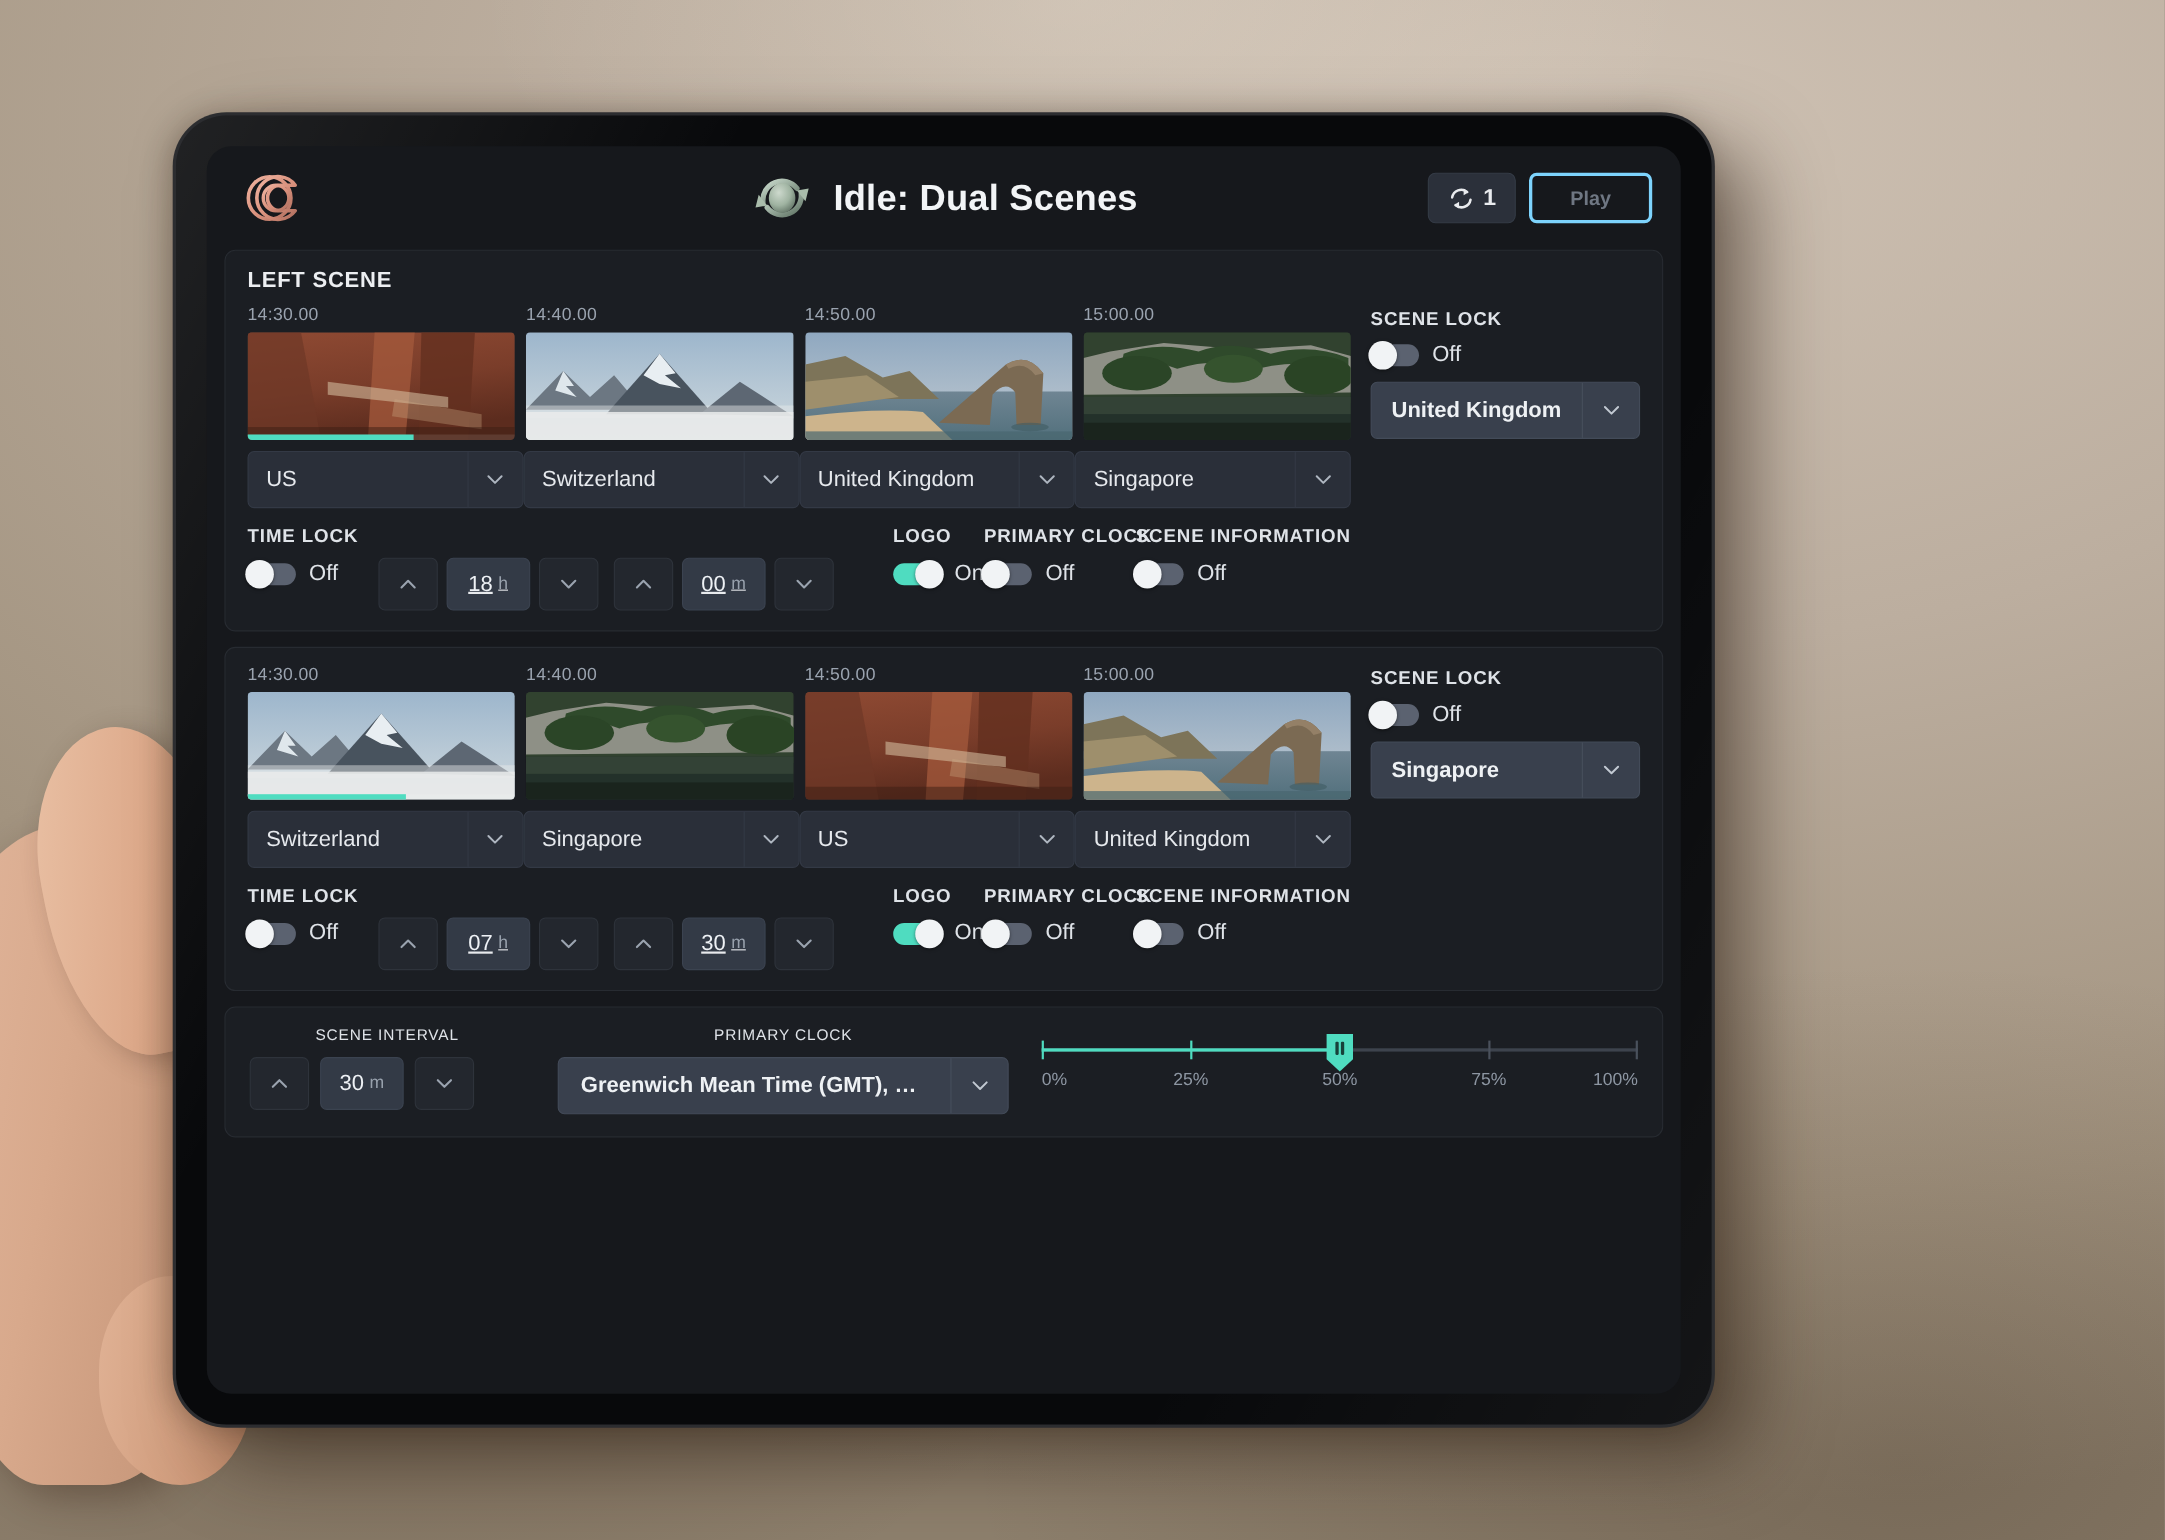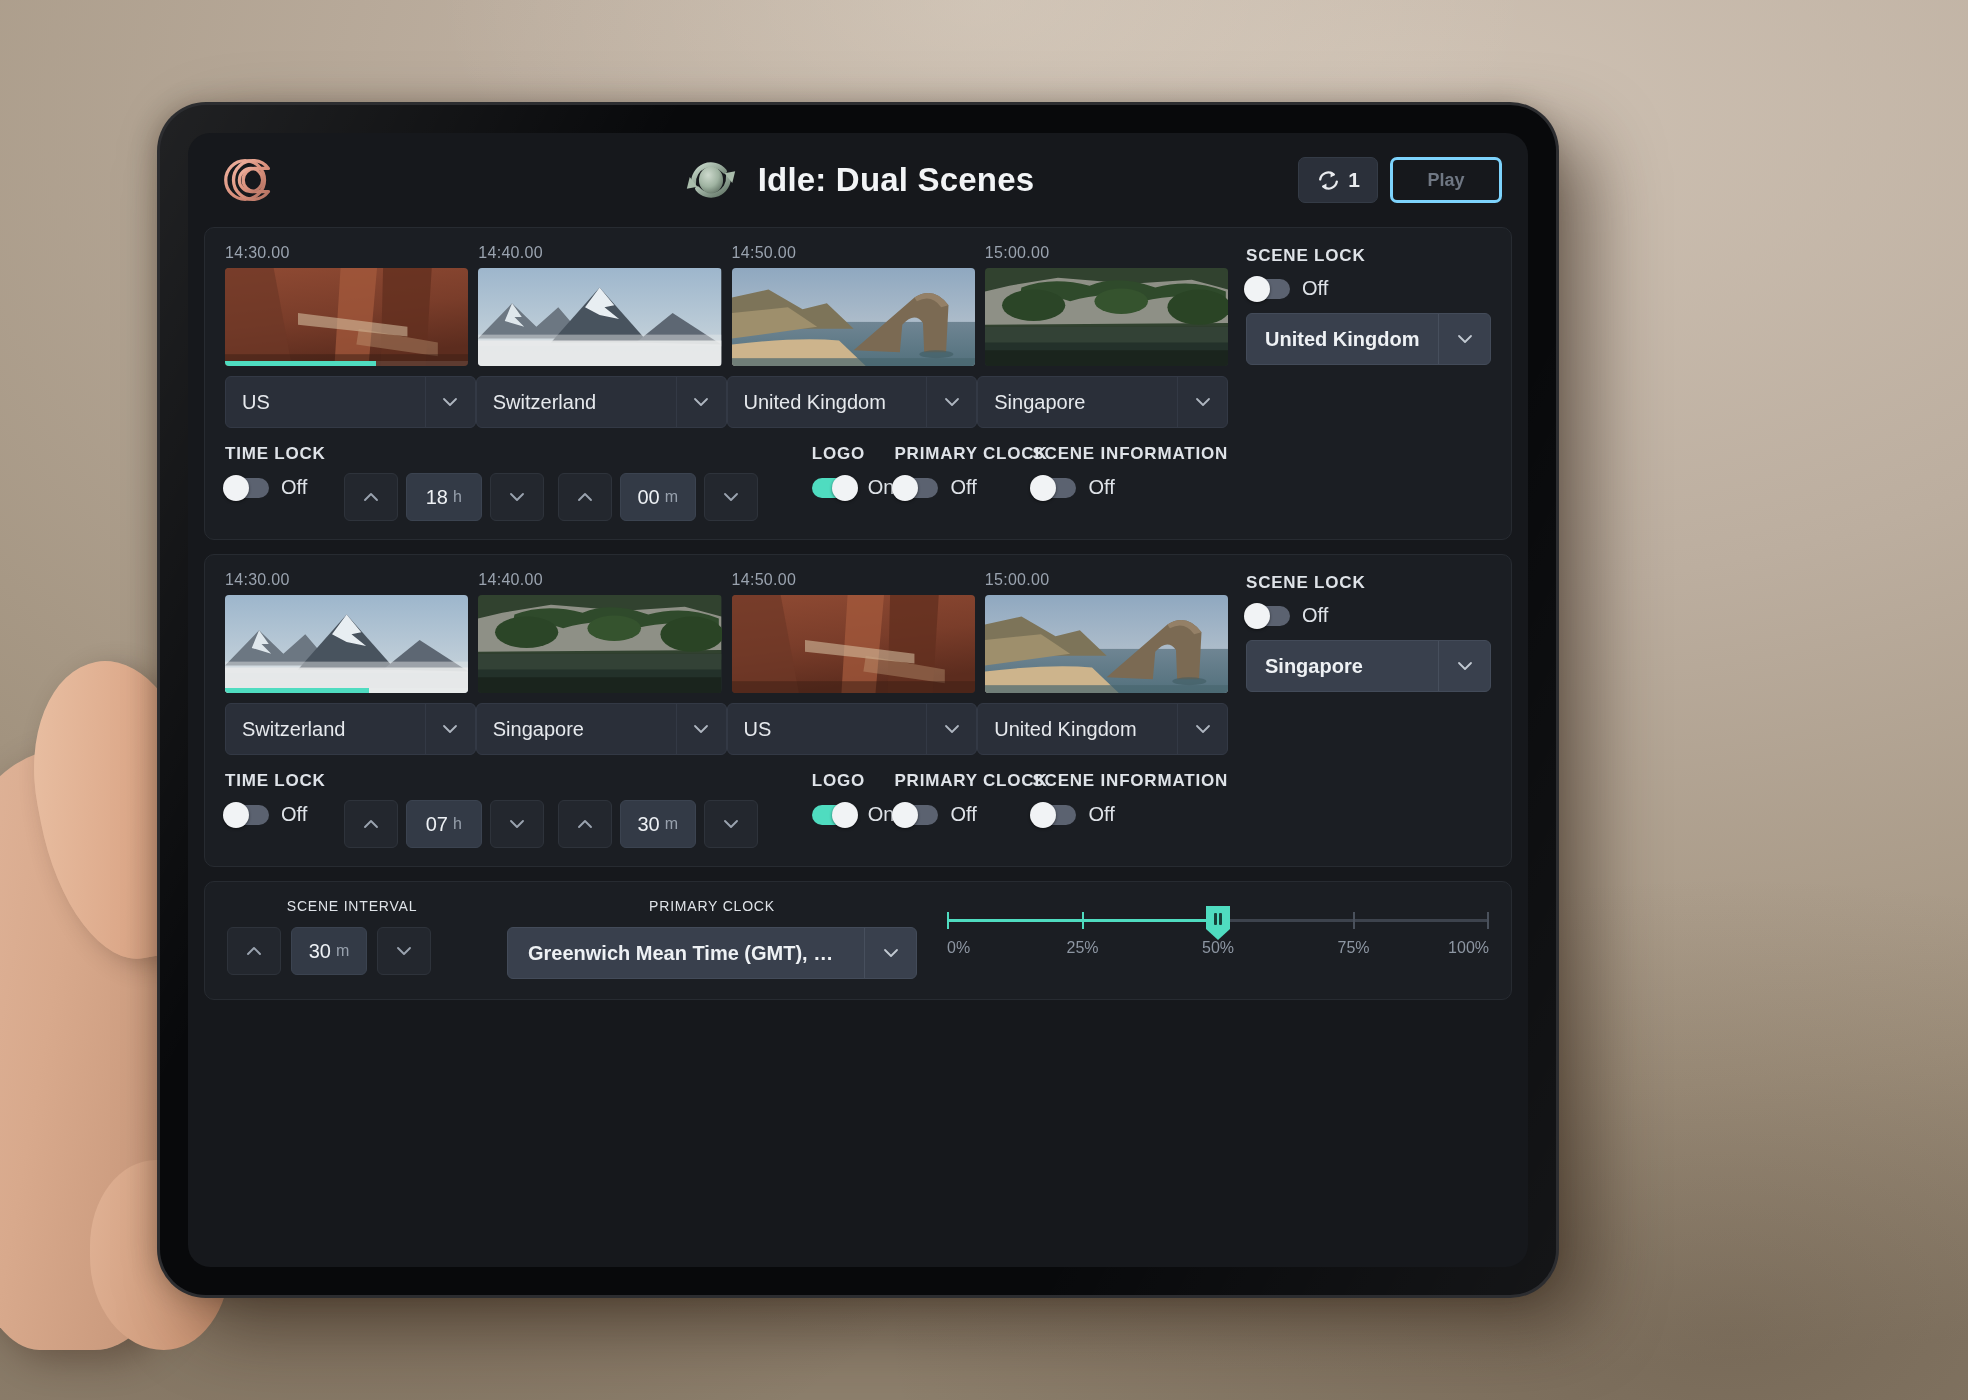--- a/index.html
+++ b/index.html
@@ -199,21 +199,21 @@
   .toggle.on{ background:#4fdcc0; }
   .toggle.on .knob{ right:-2px; }
   .toggle-state{ font-size:20px; color:#dfe3e8; }
 
   
   .ctl-strip{ display:flex; align-items:flex-start; gap:0; margin-top:16px; }
   .ctl-group{ display:flex; flex-direction:column; }
   .ctl-group .block-label{ margin-bottom:12px; }
 
   .timelock-group{ width:175px; }
-  .stepper-group{ display:flex; align-items:center; gap:8px; padding-top:29px; }
+  .stepper-group{ display:flex; align-items:center; gap:8px; padding-top:29px;text-decoration:underline; }
 
   .step-btn{
     width:54px; height:48px; border-radius:6px;
     background:#23272e; border:1px solid #2e333b;
     display:flex; align-items:center; justify-content:center;
   }
   .step-btn svg{ width:22px; height:22px; display:block; }
   .step-val{
     width:76px; height:48px; border-radius:6px;
     background:#333a46; border:1px solid #3b4350;
@@ -333,20 +333,21 @@
           </svg>
           <span>1</span>
         </div>
         <div class="play-btn">Play</div>
       </div>
     </div>
 
     <div class="panels">
 
       <div class="panel">
+        <div class="panel-title">LEFT SCENE</div>
 
         <div class="panel-body">
           <div class="panel-left">
 
             <div class="times">
               <div class="time-cell">14:30.00</div>
               <div class="time-cell">14:40.00</div>
               <div class="time-cell">14:50.00</div>
               <div class="time-cell">15:00.00</div>
             </div>

